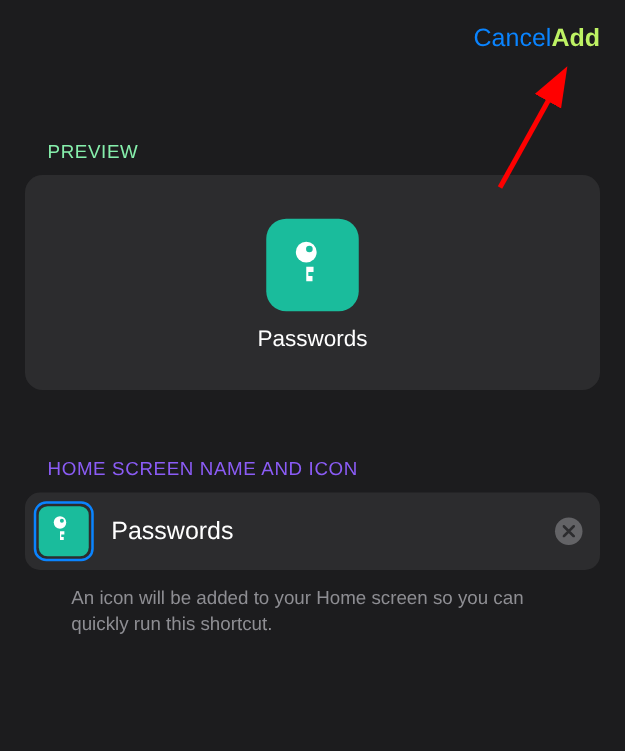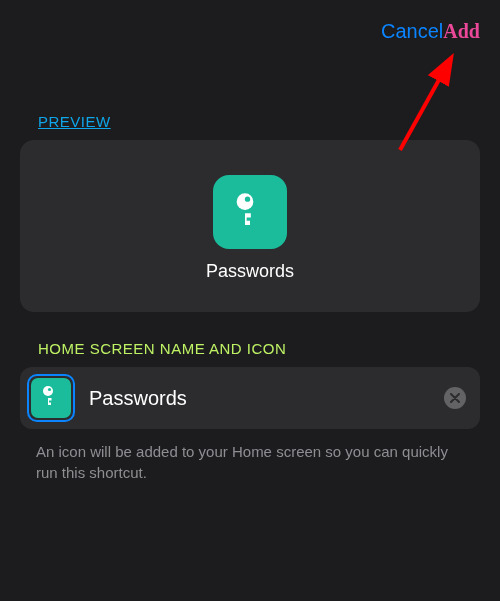--- a/index.html
+++ b/index.html
@@ -24,38 +24,36 @@
     }
     .cancel-btn {
       color: #0a84ff;
       font-size: 20px;
       font-weight: 400;
       background: none;
       border: none;
       cursor: pointer;
     }
     .add-btn {
-      color: #ec4899;
+      color: #bef264;
       font-size: 20px;
       font-weight: 600;
       background: none;
       border: none;
       cursor: pointer;
-      font-family: Liberation Serif, serif;
     }
     .section-label {
-      color: #0ea5e9;
+      color: #86efac;
       font-size: 15px;
       font-weight: 400;
       text-transform: uppercase;
       letter-spacing: 0.5px;
       padding: 0 38px;
       margin-top: 60px;
       margin-bottom: 10px;
-      text-decoration: underline;
     }
     .preview-card {
       margin: 0 20px;
       background: #2c2c2e;
       border-radius: 14px;
       display: flex;
       flex-direction: column;
       align-items: center;
       justify-content: center;
       padding: 35px 20px 30px 20px;
@@ -72,26 +70,26 @@
     .app-icon-large svg {
       width: 40px;
       height: 40px;
     }
     .app-label {
       color: #fff;
       font-size: 18px;
       margin-top: 12px;
     }
     .section-label-2 {
-      color: #bef264;
+      color: #8b5cf6;
       font-size: 15px;
       font-weight: 400;
       letter-spacing: 0.5px;
       padding: 0 38px;
-      margin-top: 28px;
+      margin-top: 55px;
       margin-bottom: 10px;
     }
     .name-input-row {
       margin: 0 20px;
       background: #2c2c2e;
       border-radius: 12px;
       display: flex;
       align-items: center;
       padding: 7px 14px 7px 7px;
       gap: 14px;
@@ -141,21 +139,21 @@
       flex-shrink: 0;
     }
     .clear-btn svg {
       width: 10px;
       height: 10px;
     }
     .helper-text {
       color: #8e8e93;
       font-size: 15px;
       line-height: 1.4;
-      padding: 12px 36px 0 36px;
+      padding: 12px 36px 0 57px;
     }
     .annotation-arrow {
       position: absolute;
       top: 50px;
       left: 380px;
       pointer-events: none;
     }
   </style>
 </head>
 <body>

